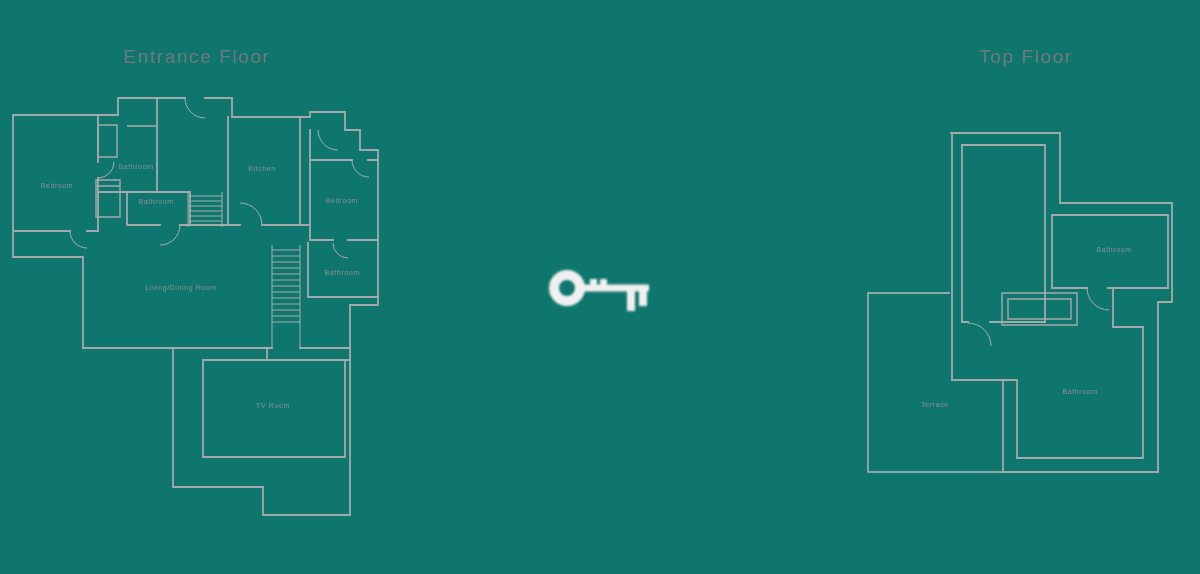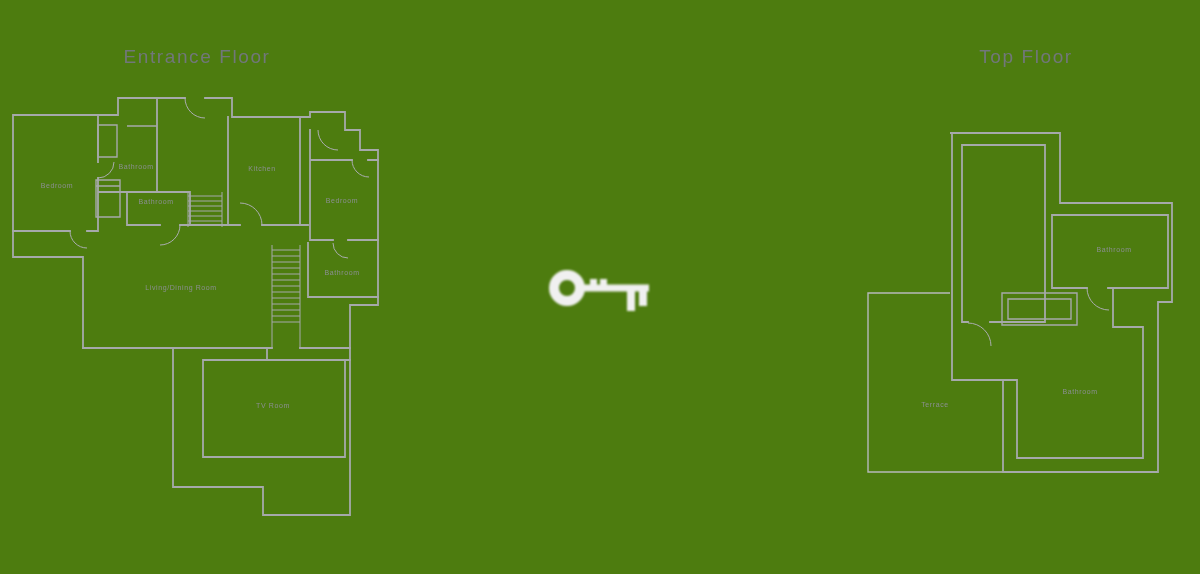--- a/index.html
+++ b/index.html
@@ -1,16 +1,16 @@
 <!DOCTYPE html>
 <html><head>
 <meta charset="utf-8">
 <style>
   html,body{margin:0;padding:0;background:#ffffff;}
-  .canvas{position:relative;width:1200px;height:574px;background:#4d7c0f;overflow:hidden;
+  .canvas{position:relative;width:1200px;height:574px;background:#0f766e;overflow:hidden;
           font-family:"Liberation Sans",sans-serif;}
   svg{display:block;}
   .wall{fill:none;stroke:#a6a9ab;stroke-width:1.8px;stroke-linecap:square;stroke-linejoin:miter;}
   .arc{fill:none;stroke:#aaadaf;stroke-width:1px;}
   .stair{fill:none;stroke:#a6a9ab;stroke-width:1px;}
   .box{fill:none;stroke:#a6a9ab;stroke-width:1.4px;}
   .terrace-line{fill:none;stroke:#b6b9bb;stroke-width:1.4px;}
   .room-label{font-family:"Liberation Sans",sans-serif;font-size:7px;letter-spacing:.6px;
               fill:#8b8f92;text-anchor:middle;}
   .floor-title{font-family:"Liberation Sans",sans-serif;font-size:19px;font-weight:400;

